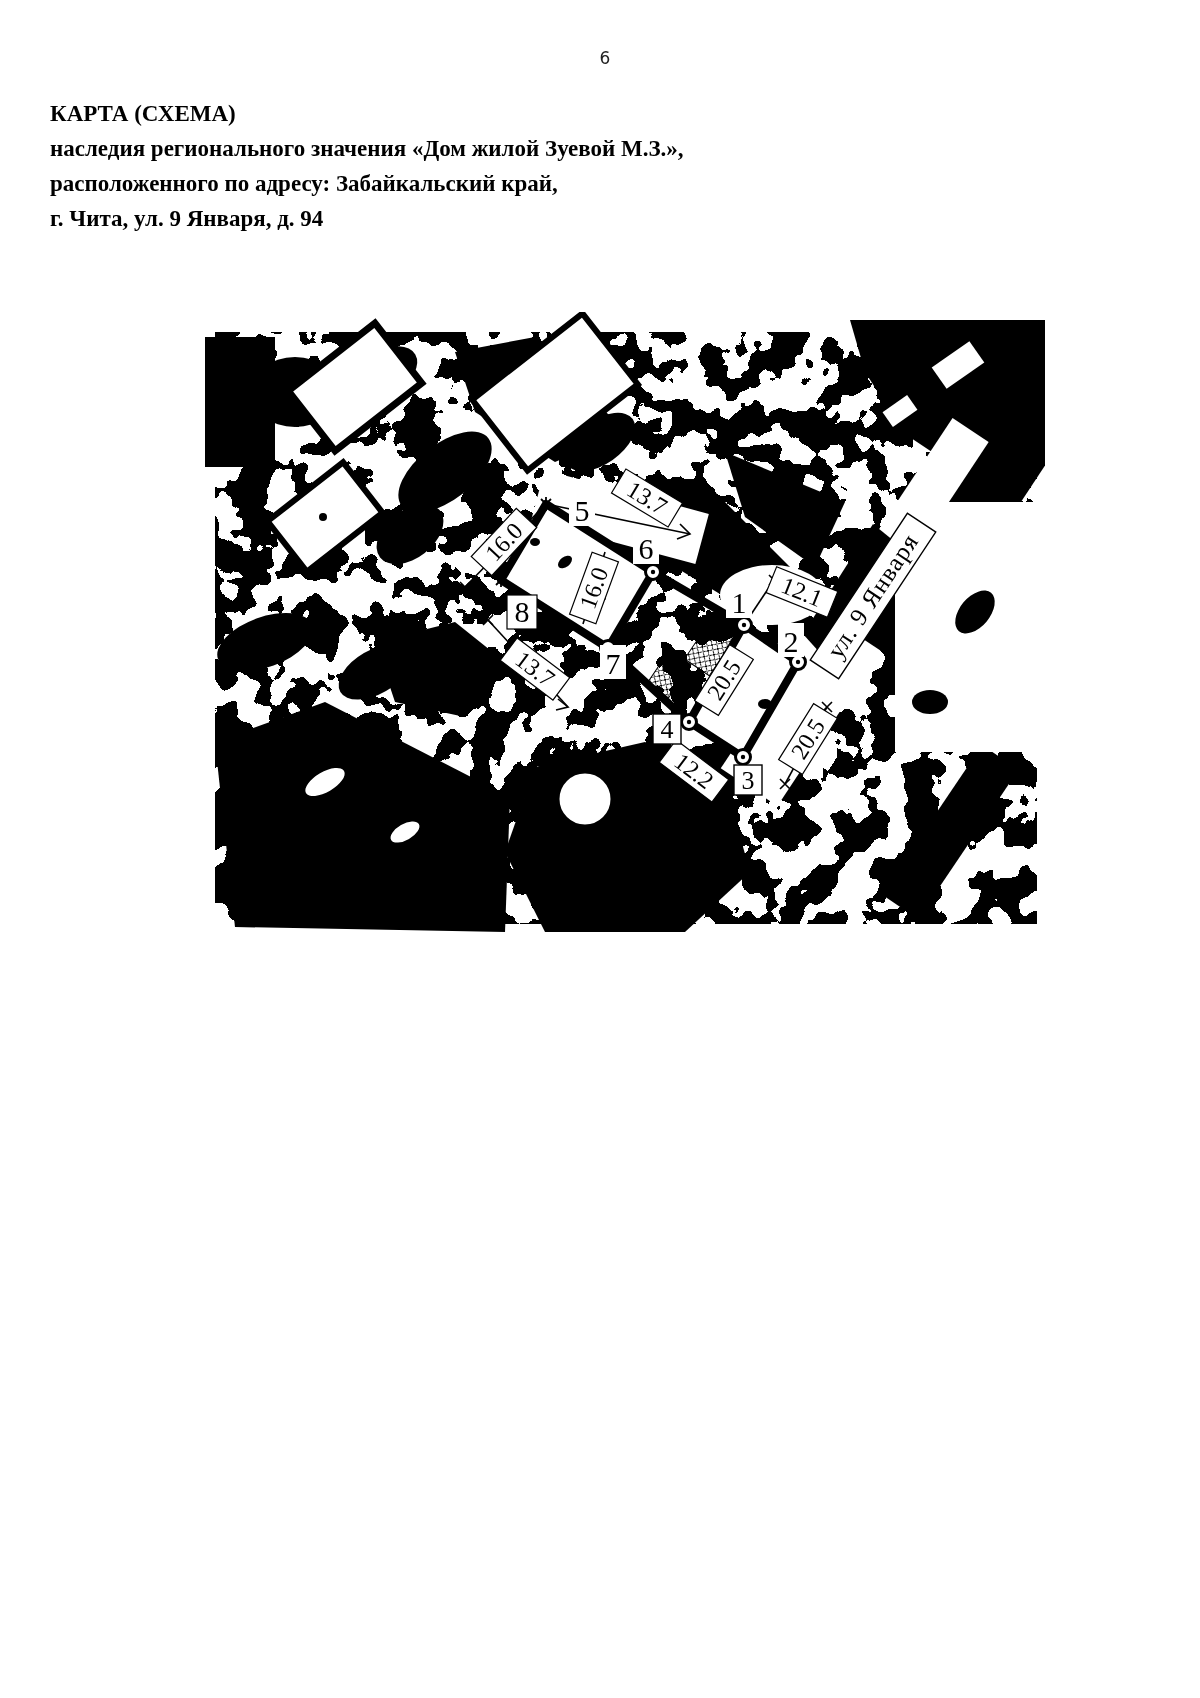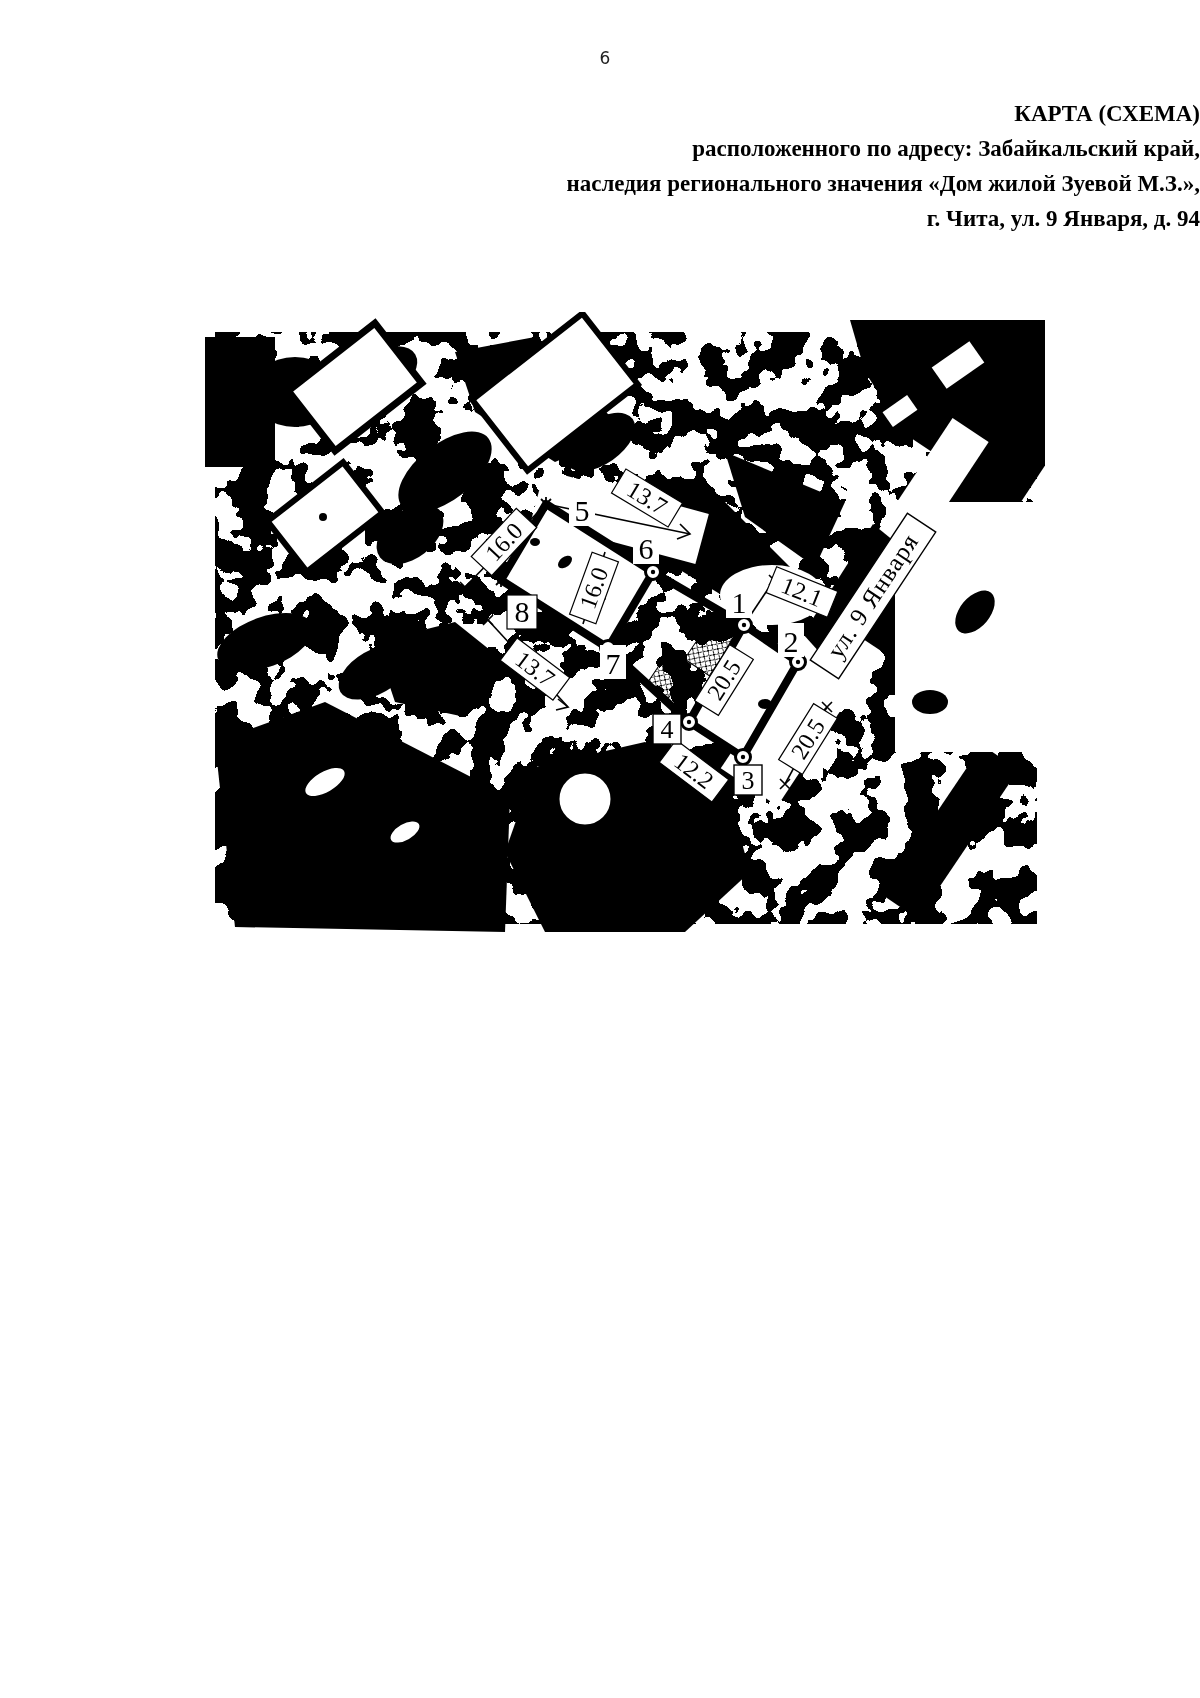--- a/index.html
+++ b/index.html
@@ -6,42 +6,42 @@
   .page {
     position:relative; width:1200px; height:1698px; background:#ffffff;
     font-family:"Liberation Serif","DejaVu Serif",serif; color:#000; overflow:hidden;
   }
   .page-number {
     position:absolute; top:48px; left:0; width:1210px; text-align:center;
     font-family:"DejaVu Sans","Liberation Sans",sans-serif; font-size:17px; color:#222;
   }
   .title-block { position:absolute; top:96px; left:50px; width:1150px; }
   .title-line {
-    text-align:right; font-weight:bold; font-size:23px; line-height:35px; color:#000;
+    text-align:left; font-weight:bold; font-size:23px; line-height:35px; color:#000;
   }
   .map-wrap { position:absolute; left:205px; top:312px; width:840px; height:620px; }
   svg text {
     font-family:"Liberation Serif","DejaVu Serif",serif; fill:#000;
   }
   .pt-num   { font-size:30px; }
   .pt-num-boxed { font-size:26px; }
   .dim-txt  { font-size:24px; }
   .street-txt { font-size:25px; letter-spacing:1px; }
 </style>
 </head>
 <body>
 
 <div class="page">
 
   <div class="page-number">6</div>
 
   <div class="title-block">
     <div class="title-line">КАРТА (СХЕМА)</div>
+    <div class="title-line">наследия регионального значения «Дом жилой Зуевой М.З.»,</div>
     <div class="title-line">расположенного по адресу: Забайкальский край,</div>
-    <div class="title-line">наследия регионального значения «Дом жилой Зуевой М.З.»,</div>
     <div class="title-line">г. Чита, ул. 9 Января, д. 94</div>
   </div>
 
   <div class="map-wrap">
   <svg width="840" height="620" viewBox="0 0 840 620" xmlns="http://www.w3.org/2000/svg">
     <defs>
       <pattern id="xh" width="7" height="7" patternUnits="userSpaceOnUse">
         <path d="M0 0 L7 7 M7 0 L0 7" stroke="#000" stroke-width="1" fill="none"></path>
       </pattern>
       <filter id="bwNoise" x="0%" y="0%" width="100%" height="100%">

